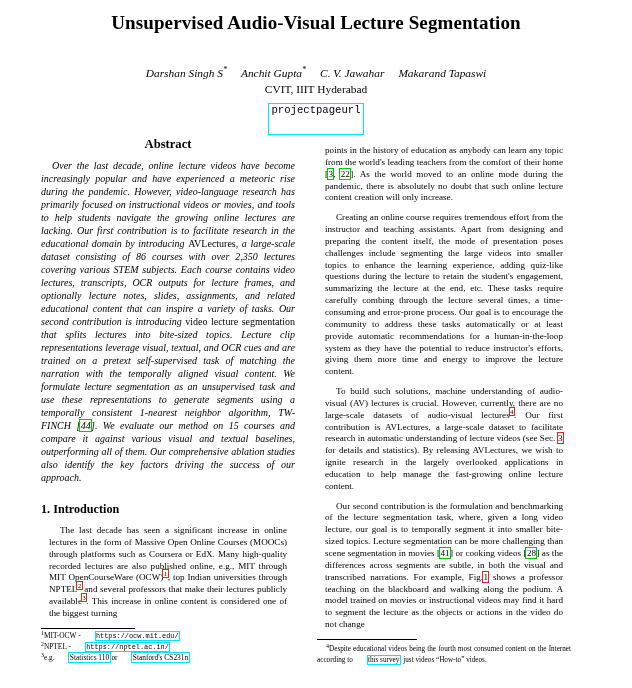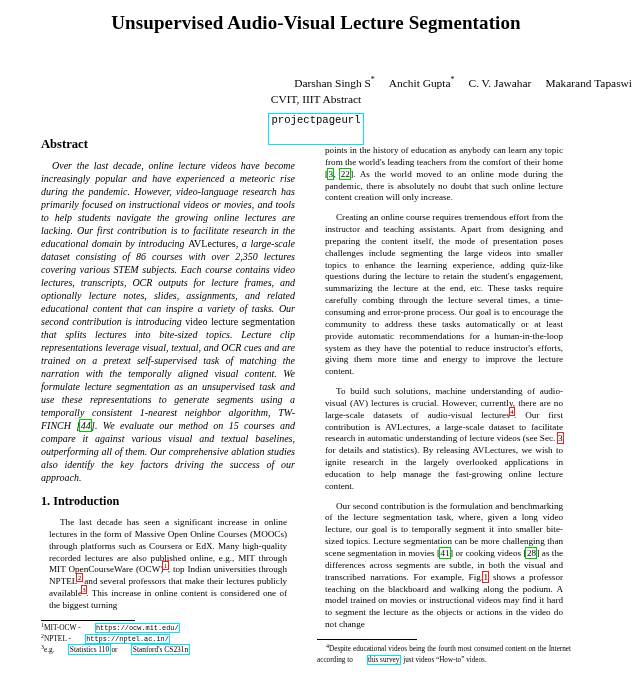--- a/index.html
+++ b/index.html
@@ -27,24 +27,25 @@
   .paper-title {
     text-align: center;
     font-size: 19px;
     font-weight: bold;
     letter-spacing: 0.1px;
     margin: 12px 0 0 0;
     padding: 0 40px;
     line-height: 1.2;
   }
   .authors {
-    text-align: right;
+    text-align: center;
     font-size: 11.4px;
-    margin: 40px 0 0 0;
+    margin: 30px 0 0 0;
     line-height: 1.42;
+    font-style: italic;
   }
   .authors .author {
     white-space: nowrap;
   }
   .author-gap {
     display: inline-block;
     width: 14px;
   }
   .affil {
     text-align: center;
@@ -80,29 +81,30 @@
     gap: 22px;
     padding: 0 41px;
     box-sizing: border-box;
   }
   .col {
     width: 254px;
     flex: 0 0 254px;
   }
 
   .section-head {
+    text-align: center;
     font-size: 12.6px;
     font-weight: bold;
     margin: 0 0 7px 0;
   }
   .section-head-left {
     text-align: left;
     font-size: 12.2px;
     font-weight: bold;
-    margin: 10px 0 6px 0;
+    margin: 18px 0 6px 0;
   }
 
   p.body {
     margin: 8px;
     font-size: 9.15px;
     line-height: 1.294;
     text-align: justify;
     text-justify: inter-word;
     hyphens: none;
   }
@@ -185,21 +187,21 @@
 </head>
 <body>
 
 <div class="page">
 
   <h1 class="paper-title">Unsupervised Audio-Visual Lecture Segmentation</h1>
 
   <div class="authors">
     <span class="author"><span>Darshan Singh S</span><sup class="star">*</sup></span><span class="author-gap"></span><span class="author"><span>Anchit Gupta</span><sup class="star">*</sup></span><span class="author-gap"></span><span class="author">C. V. Jawahar</span><span class="author-gap"></span><span class="author">Makarand Tapaswi</span>
   </div>
-  <div class="affil">CVIT, IIIT Abstract</div>
+  <div class="affil">CVIT, IIIT Hyderabad</div>
   <div class="urlline">
     <span class="mono-url">projectpageurl</span>
   </div>
 
   <div class="columns">
 
     <div class="col">
 
       <h2 class="section-head">Abstract</h2>
 

